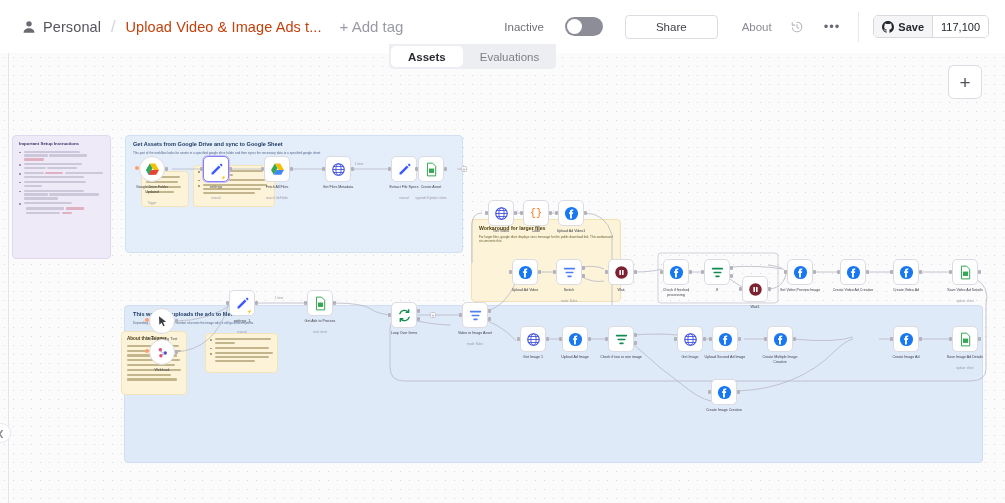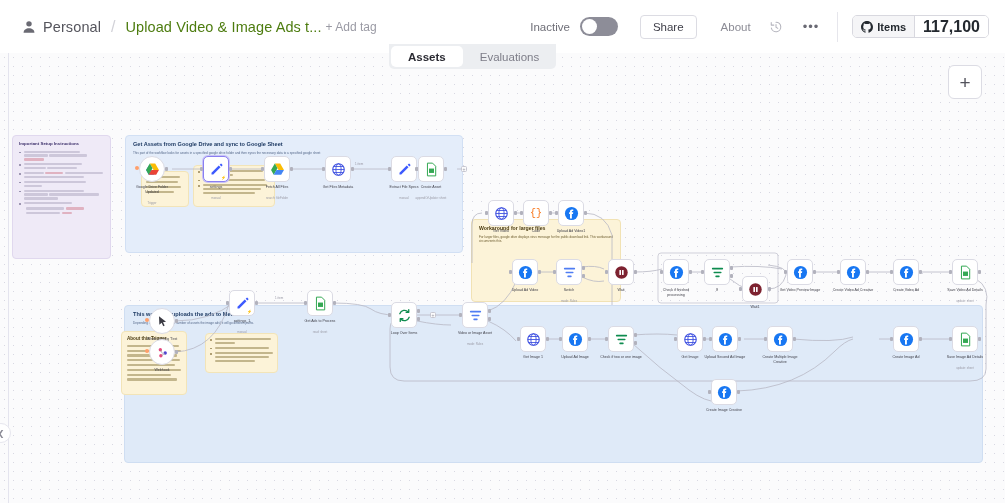--- a/index.html
+++ b/index.html
@@ -17,58 +17,58 @@
     position:absolute; left:0; top:0; width:1005px; height:53px;
     background:#fff; display:flex; align-items:center;
     z-index:40;
   }
   .hdr-left { display:flex; align-items:center; padding-left:22px; gap:0px; }
   .person-icon { width:14px; height:14px; margin-right:7px; display:block; color:#5a5a63; }
   .crumb-personal {
     font-size:14.5px; color:#55555d; letter-spacing:.1px;
   }
   .crumb-sep { color:#d2d2d8; font-size:16px; margin:0 10px; font-weight:300; }
-  .crumb-title { font-size:14.5px; color:#4d7c0f; letter-spacing:.1px; }
-  .add-tag { font-size:12px; color:#9a9aa4; margin-left:4px; cursor:pointer; }
+  .crumb-title { font-size:14.5px; color:#c2410c; letter-spacing:.1px; }
+  .add-tag { font-size:15px; color:#9a9aa4; margin-left:18px; cursor:pointer; }
 
   .hdr-right {
     position:absolute; right:0; top:0; height:53px;
     display:flex; align-items:center; padding-right:16px; gap:0;
   }
-  .inactive-label { font-size:11.5px; color:#6f6f78; margin-right:10px; }
+  .inactive-label { font-size:11.5px; color:#6f6f78; margin-right:21px; }
   .toggle {
     width:38px; height:19px; border-radius:10px; background:#8d8d98;
     position:relative; cursor:pointer; flex:none;
   }
   .toggle .knob {
     position:absolute; left:2px; top:2px; width:15px; height:15px;
     border-radius:50%; background:#fff;
   }
   .share-btn {
     margin-left:22px; border:1px solid #dcdce3; border-radius:4px;
-    padding:5px 12px; font-size:11.5px; color:#40404a; background:#fff;
+    padding:5px 30px; font-size:11.5px; color:#40404a; background:#fff;
     cursor:pointer; font-family:inherit;
   }
   .saved-label { font-size:11.5px; color:#8b8b95; margin-left:24px; }
   .hist-icon { margin-left:18px; width:14px; height:14px; color:#b4b4bd; cursor:pointer; }
   .dots-btn { margin-left:20px; font-size:13px; color:#6a6a74; letter-spacing:1px; cursor:pointer; line-height:6px; }
   .hdr-divider { width:1px; height:30px; background:#e6e6ec; margin-left:18px; }
   .star-wrap {
     margin-left:14px; display:flex; align-items:stretch;
     border:1px solid #d8d8df; border-radius:5px; overflow:hidden; height:23px;
     cursor:pointer;
   }
   .star-left {
     display:flex; align-items:center; gap:4px; padding:0 8px;
     background:#f5f5f7; font-size:11px; font-weight:bold; color:#24292f;
   }
   .star-left svg { width:12px; height:12px; }
   .star-count {
     display:flex; align-items:center; padding:0 8px; background:#fff;
-    font-size:16px; font-weight:bold; color:#24292f; border-left:1px solid #d8d8df;
+    font-size:11px; font-weight:normal; color:#24292f; border-left:1px solid #d8d8df;
   }
 
   
   .tabs {
     position:absolute; left:389px; top:44px; height:25px;
     background:#eceef1; border-radius:0 0 5px 5px; display:flex; align-items:stretch;
     z-index:45;
   }
   .tab {
     display:flex; align-items:center; padding:0 17px; font-size:11.5px;
@@ -235,21 +235,21 @@
         <div class="star-left">
           <svg viewBox="0 0 16 16">
             <path fill="#24292f" d="M8 0C3.58 0 0 3.58 0 8c0 3.54 2.29 6.53 5.47 7.59.4.07.55-.17.55-.38
               0-.19-.01-.82-.01-1.49-2.01.37-2.53-.49-2.69-.94-.09-.23-.48-.94-.82-1.13-.28-.15-.68-.52-.01-.53.63-.01
               1.08.58 1.23.82.72 1.21 1.87.87 2.33.66.07-.52.28-.87.51-1.07-1.78-.2-3.64-.89-3.64-3.95
               0-.87.31-1.59.82-2.15-.08-.2-.36-1.02.08-2.12 0 0 .67-.21 2.2.82a7.4 7.4 0 0 1 2-.27c.68 0
               1.36.09 2 .27 1.53-1.04 2.2-.82 2.2-.82.44 1.1.16 1.92.08 2.12.51.56.82 1.27.82 2.15
               0 3.07-1.87 3.75-3.65 3.95.29.25.54.73.54 1.48 0 1.07-.01 1.93-.01 2.2 0 .21.15.46.55.38A8.01
               8.01 0 0 0 16 8c0-4.42-3.58-8-8-8z"></path>
           </svg>
-          <span>Items</span>
+          <span>Save</span>
         </div>
         <div class="star-count">117,100</div>
       </div>
     </div>
   </div>
 
   <div class="tabs">
     <div class="tab active">Assets</div>
     <div class="tab">Evaluations</div>
   </div>

